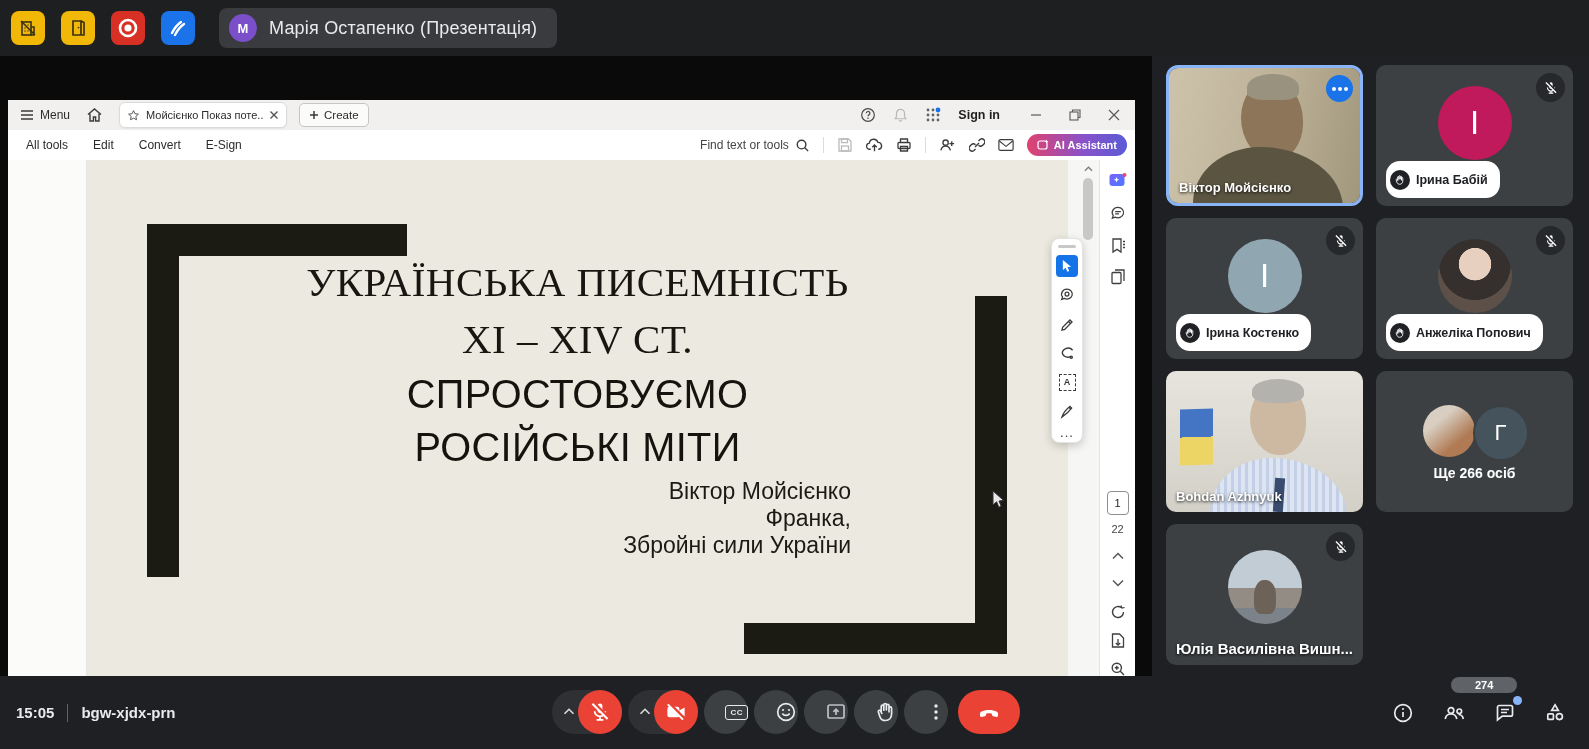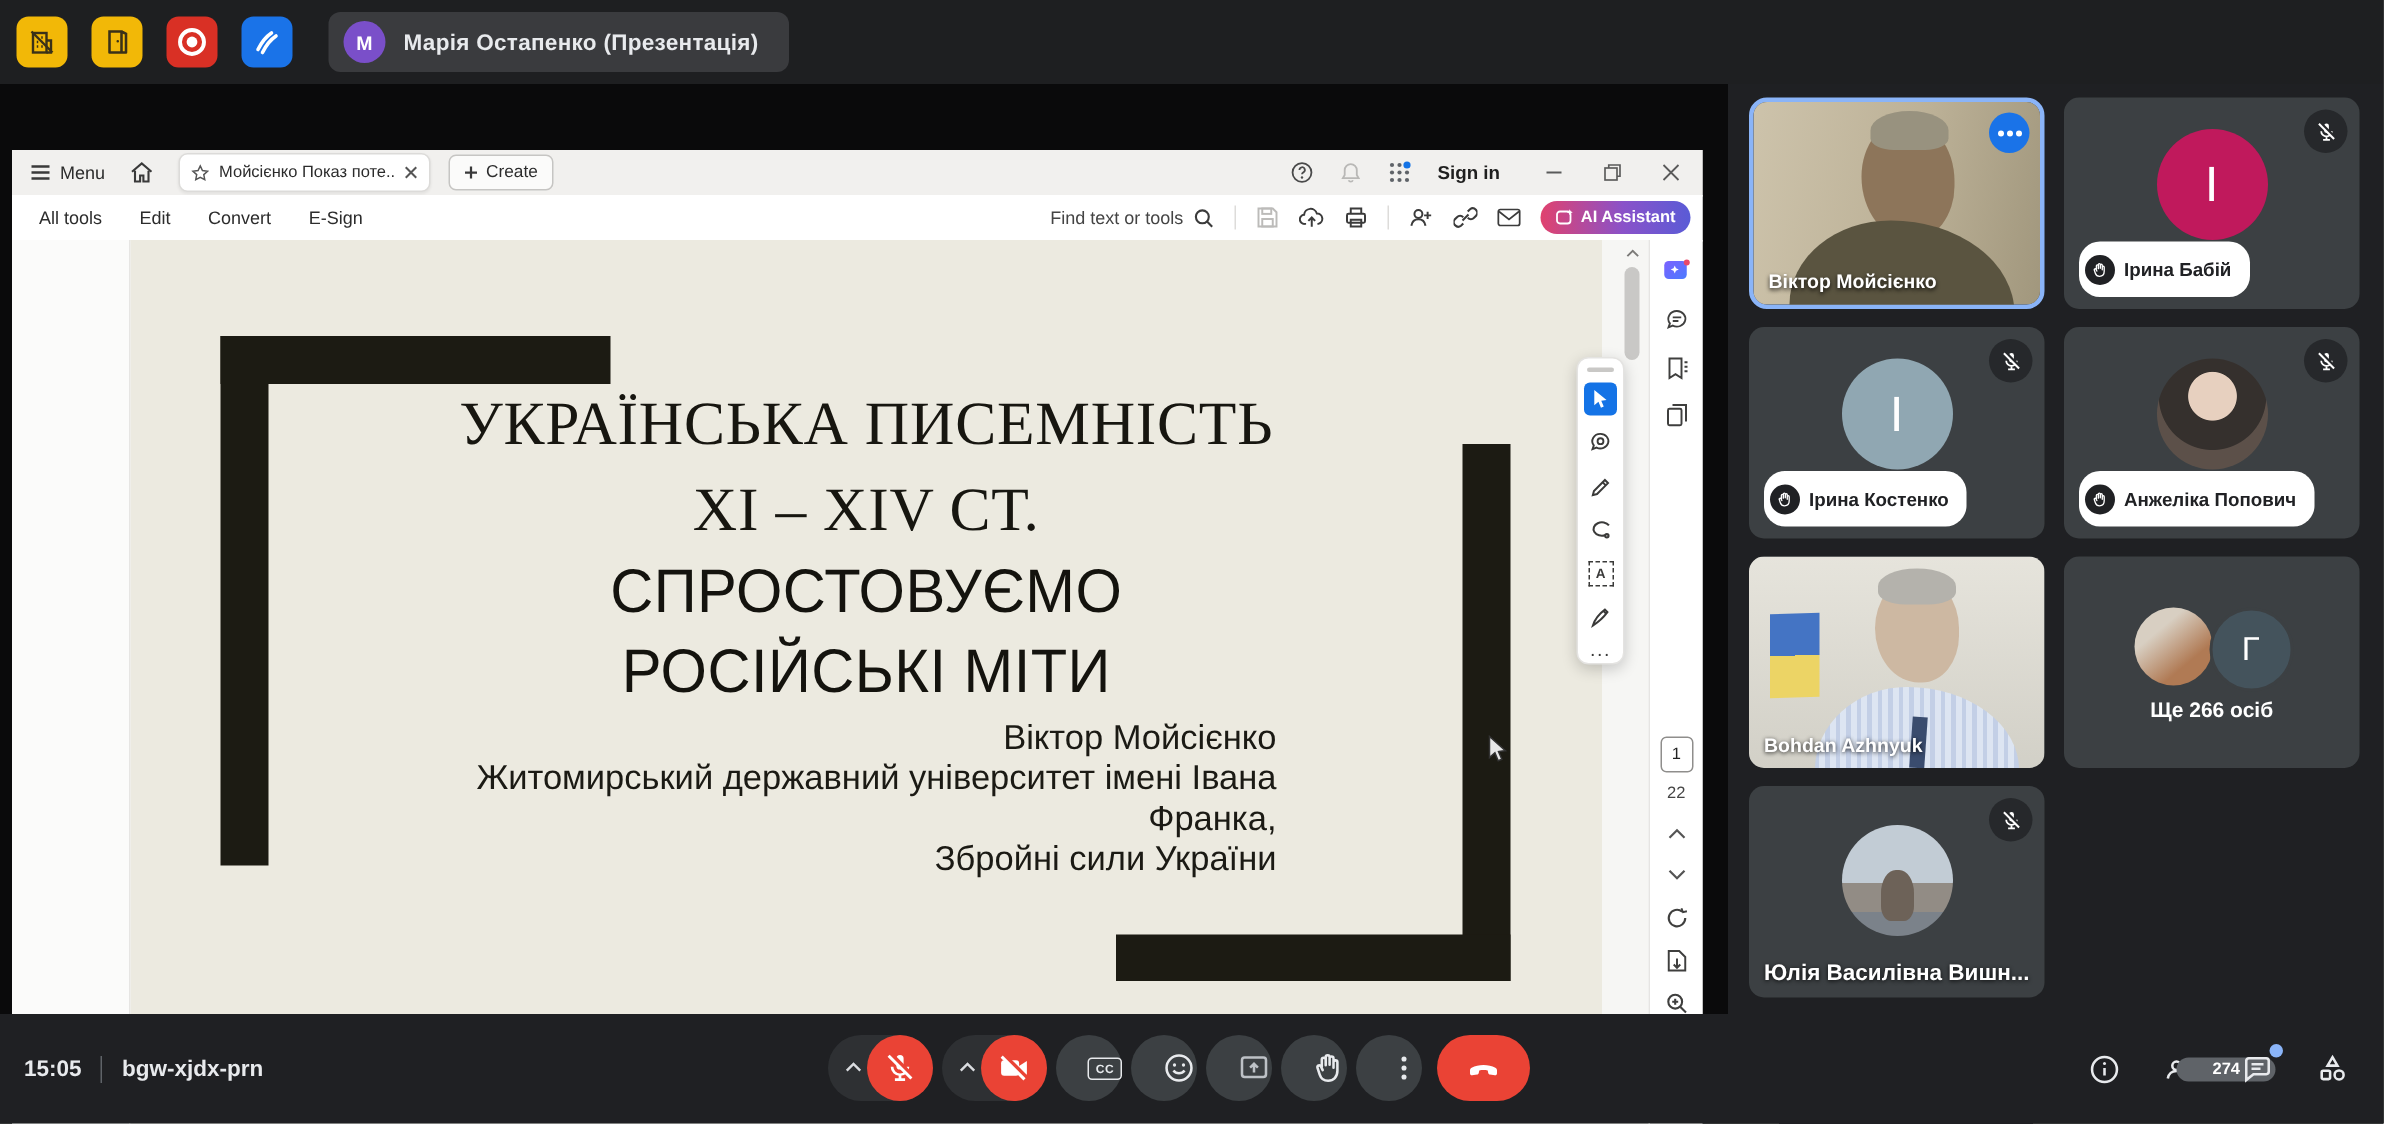--- a/index.html
+++ b/index.html
@@ -5,21 +5,21 @@
   html,body{margin:0;padding:0;background:#0a0a0a;}
   .screen{position:relative;width:1589px;height:749px;overflow:hidden;background:#1f2023;font-family:"Liberation Sans",sans-serif;}
   svg{display:block}
 
   
   .topbar{position:absolute;left:0;top:0;width:1589px;height:56px;background:#1e1f21;display:flex;align-items:center;}
   .appicon{width:34px;height:34px;border-radius:8px;margin-left:16px;display:flex;align-items:center;justify-content:center;cursor:pointer;}
   .appicon:first-child{margin-left:11px;}
   .presenter-tab{margin-left:24px;height:40px;background:#3a3b3e;border-radius:8px;display:flex;align-items:center;gap:12px;padding:0 20px 0 10px;}
   .presenter-avatar{width:28px;height:28px;border-radius:50%;background:#7a4fc9;color:#fff;font-size:13px;font-weight:700;display:flex;align-items:center;justify-content:center;}
-  .presenter-title{color:#e8eaed;font-size:15px;font-weight:700;letter-spacing:.2px;}
+  .presenter-title{color:#e8eaed;font-size:18px;font-weight:400;letter-spacing:.2px;}
 
   
   .stage{position:absolute;left:0;top:56px;width:1152px;height:620px;background:#0a0a0b;}
   .acrobat{position:absolute;left:8px;top:4px;width:1127px;height:712px;background:#fff;color:#2c2c2c;font-size:12px;margin-top:40px;}
   .ac-tabbar{position:absolute;left:0;top:0;width:100%;height:30px;background:#f1f0ee;border-bottom:1px solid #e2e1df;display:flex;align-items:center;}
   .menu-btn{display:flex;align-items:center;gap:6px;margin-left:12px;color:#2c2c2c;cursor:pointer;}
   .home-btn{margin-left:16px;cursor:pointer;}
   .ac-tab{margin-left:16px;width:152px;height:24px;background:#fff;border:1px solid #dcdbd9;border-radius:6px;display:flex;align-items:center;gap:6px;padding:0 7px;box-shadow:0 1px 2px rgba(0,0,0,.06);}
   .ac-tab-title{flex:1;font-size:11px;white-space:nowrap;overflow:hidden;color:#2c2c2c;}
   .create-btn{margin-left:12px;height:22px;border:1px solid #c6c5c3;border-radius:5px;background:#fbfbfa;display:flex;align-items:center;gap:5px;padding:0 9px;font-size:11.5px;cursor:pointer;}
@@ -108,21 +108,21 @@
   .bb-left{position:absolute;left:16px;top:0;height:100%;display:flex;align-items:center;gap:13px;color:#e8eaed;font-size:15px;font-weight:600;}
   .bb-sep{width:1px;height:18px;background:#5f6368;}
   .bb-center{position:absolute;left:552px;top:14px;display:flex;align-items:center;gap:6px;}
   .ctl-pill{height:44px;border-radius:22px;background:#2e3033;display:flex;align-items:center;padding-left:8px;cursor:pointer;}
   .red-circle{width:44px;height:44px;border-radius:50%;background:#ea4335;display:flex;align-items:center;justify-content:center;}
   .ctl-circle{width:44px;height:44px;border-radius:50%;background:#3c4043;display:flex;align-items:center;justify-content:flex-end;color:#e8eaed;cursor:pointer;}
   .end-call{width:62px;height:44px;border-radius:22px;background:#ea4335;display:flex;align-items:center;justify-content:center;margin-left:4px;cursor:pointer;}
   .cc-box{border:1.8px solid #e8eaed;border-radius:3px;color:#e8eaed;font-size:8px;font-weight:700;padding:2px 4px;letter-spacing:.5px;}
   .bb-right{position:absolute;right:22px;top:0;height:100%;display:flex;align-items:center;gap:26px;color:#e8eaed;}
   .icon-wrap{position:relative;cursor:pointer;}
-  .count-badge{position:absolute;left:10px;top:-24px;background:#5f6368;color:#fff;font-size:11px;font-weight:700;border-radius:9px;padding:2px 24px;white-space:nowrap;margin-top:28px;}
+  .count-badge{position:absolute;left:10px;top:-24px;background:#5f6368;color:#fff;font-size:11px;font-weight:700;border-radius:9px;padding:2px 24px;white-space:nowrap;}
   .chat-dot{position:absolute;top:-5px;right:-5px;width:9px;height:9px;border-radius:50%;background:#8ab4f8;}
 </style>
 </head>
 <body>
 
 <div class="screen">
 
   <div class="topbar">
     <div class="appicon" style="background:#f2b807">
       <svg width="20" height="20" viewBox="0 0 20 20" fill="none" stroke="#3a3118" stroke-width="1.6">
@@ -284,21 +284,20 @@
           <div class="bar" style="left:888px;top:136px;width:32px;height:358px"></div>
           <div class="bar" style="left:657px;top:463px;width:263px;height:31px"></div>
           <div class="slide-title">
             <div class="t-serif">УКРАЇНСЬКА ПИСЕМНІСТЬ</div>
             <div class="t-serif">XI – XIV СТ.</div>
             <div class="t-sans">СПРОСТОВУЄМО</div>
             <div class="t-sans">РОСІЙСЬКІ МІТИ</div>
           </div>
           <div class="author">
             <div>Віктор Мойсієнко</div>
-            <div>Житомирський державний університет імені Івана</div>
             <div>Франка,</div>
             <div>Збройні сили України</div>
           </div>
           <svg class="doc-cursor" width="14" height="20" viewBox="0 0 14 20">
               <path d="M1 1v14l3.6-3.2 2.2 5.4 2.4-1-2.2-5.2 4.6-.6z" fill="#e8e8e8" stroke="#333" stroke-width="1"></path>
             </svg>
         </div>
 
         <div class="v-scroll">
           <div class="v-chev" style="top:0">

